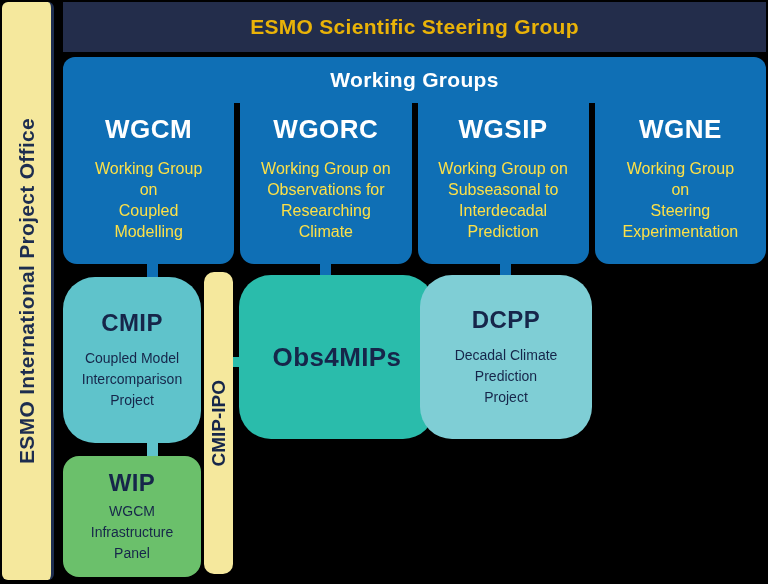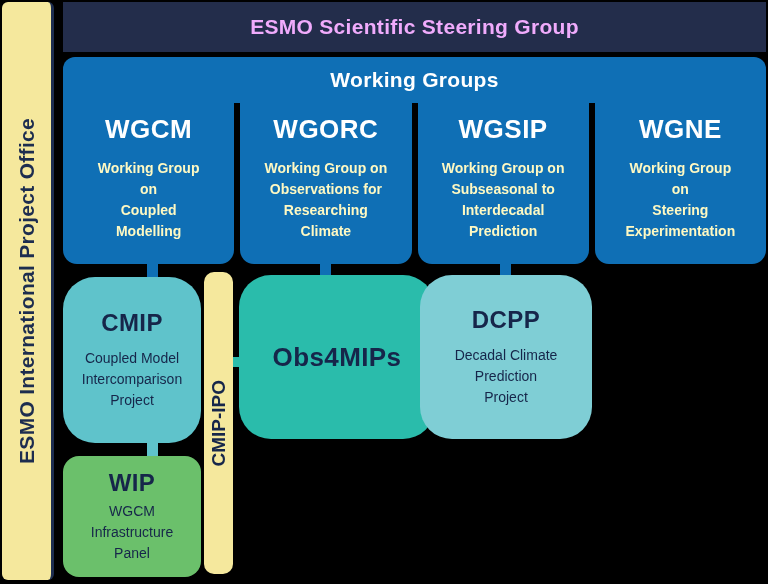--- a/index.html
+++ b/index.html
@@ -15,39 +15,39 @@
     display:flex; align-items:center; justify-content:center; box-sizing:border-box;
   }
   .left-bar .vtext {
     writing-mode:vertical-rl; transform:rotate(180deg);
     color:#1d2d4f; font-weight:bold; font-size:21px; white-space:nowrap; letter-spacing:0.3px;
   }
 
   
   .header-bar {
     position:absolute; left:63px; top:2px; width:703px; height:50px;
-    background:#232d4b; color:#f0abfc;
+    background:#232d4b; color:#eab308;
     display:flex; align-items:center; justify-content:center;
     font-size:21px; font-weight:bold; letter-spacing:0.3px;
   }
 
   
   .wg-wrap { position:absolute; left:63px; top:57px; width:703px; height:207px; }
   .wg-title {
     height:46px; background:#0f6fb5; border-radius:12px 12px 0 0;
     display:flex; align-items:center; justify-content:center;
     color:#ffffff; font-weight:bold; font-size:21px; letter-spacing:0.3px;
   }
   .wg-cols { display:flex; gap:6px; height:161px; }
   .wg-col {
     flex:1; background:#0f6fb5; border-radius:0 0 14px 14px;
     text-align:center; color:#ffffff; padding-top:11px; box-sizing:border-box;
   }
   .wg-abbr { font-size:26px; font-weight:bold; letter-spacing:0.5px; margin-bottom:13px; }
-  .wg-line { display:block; font-size:14px; line-height:21px; color:#fef9c3;font-weight:bold; }
+  .wg-line { display:block; font-size:16px; line-height:21px; color:#fde047; }
 
   
   .box {
     position:absolute; border-radius:32px; color:#16264a; text-align:center;
     display:flex; flex-direction:column; justify-content:center; box-sizing:border-box;
   }
   .box-abbr { font-weight:bold; font-size:24px; letter-spacing:0.4px; margin-bottom:11px; }
   .box-abbr.solo { font-size:26px; margin-bottom:0; }
   .box-line { display:block; font-size:14px; line-height:21px; }
 

